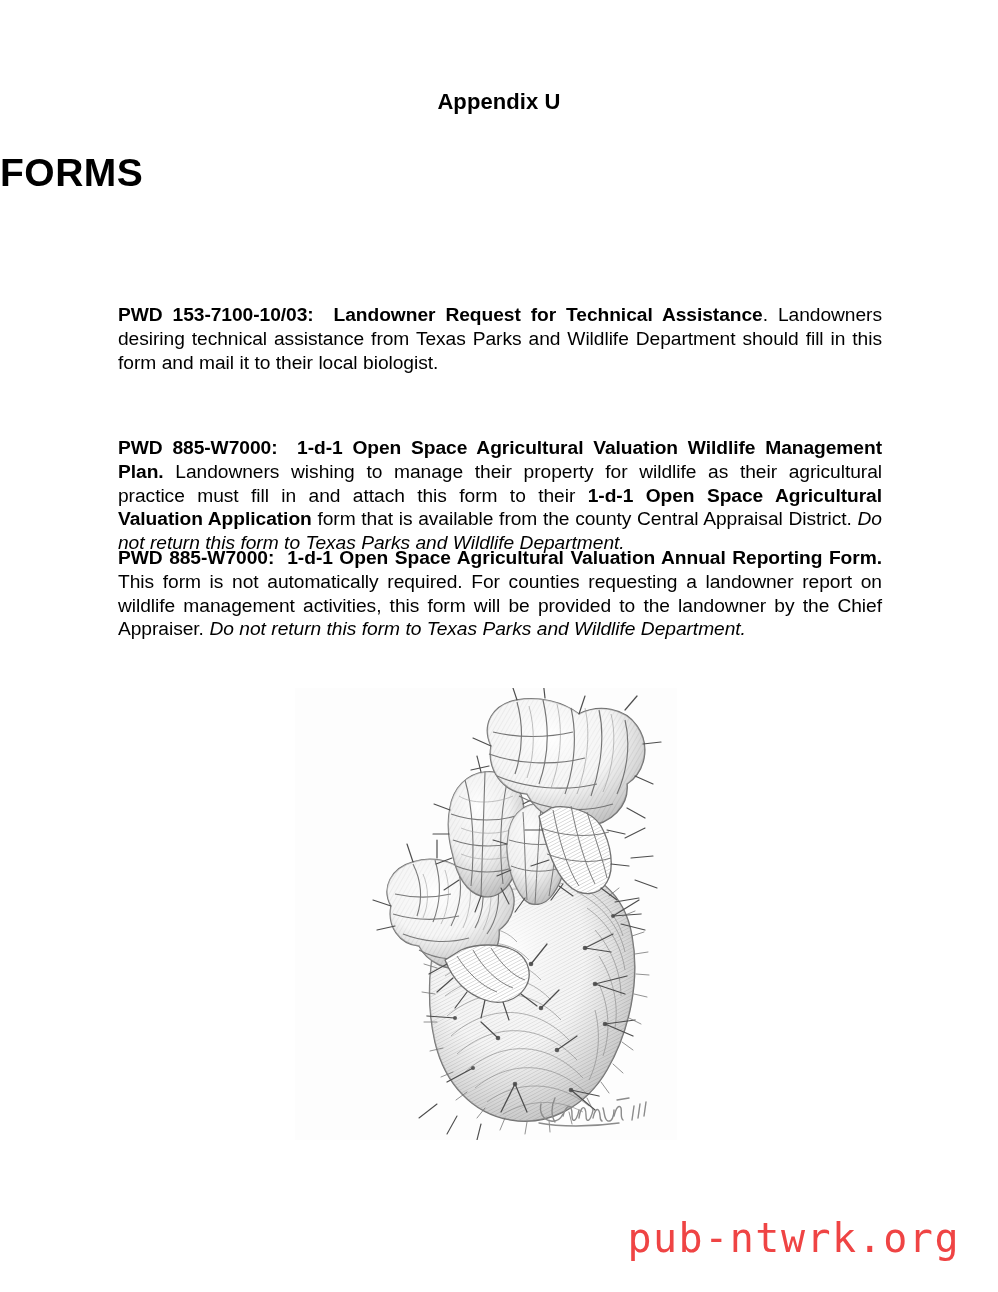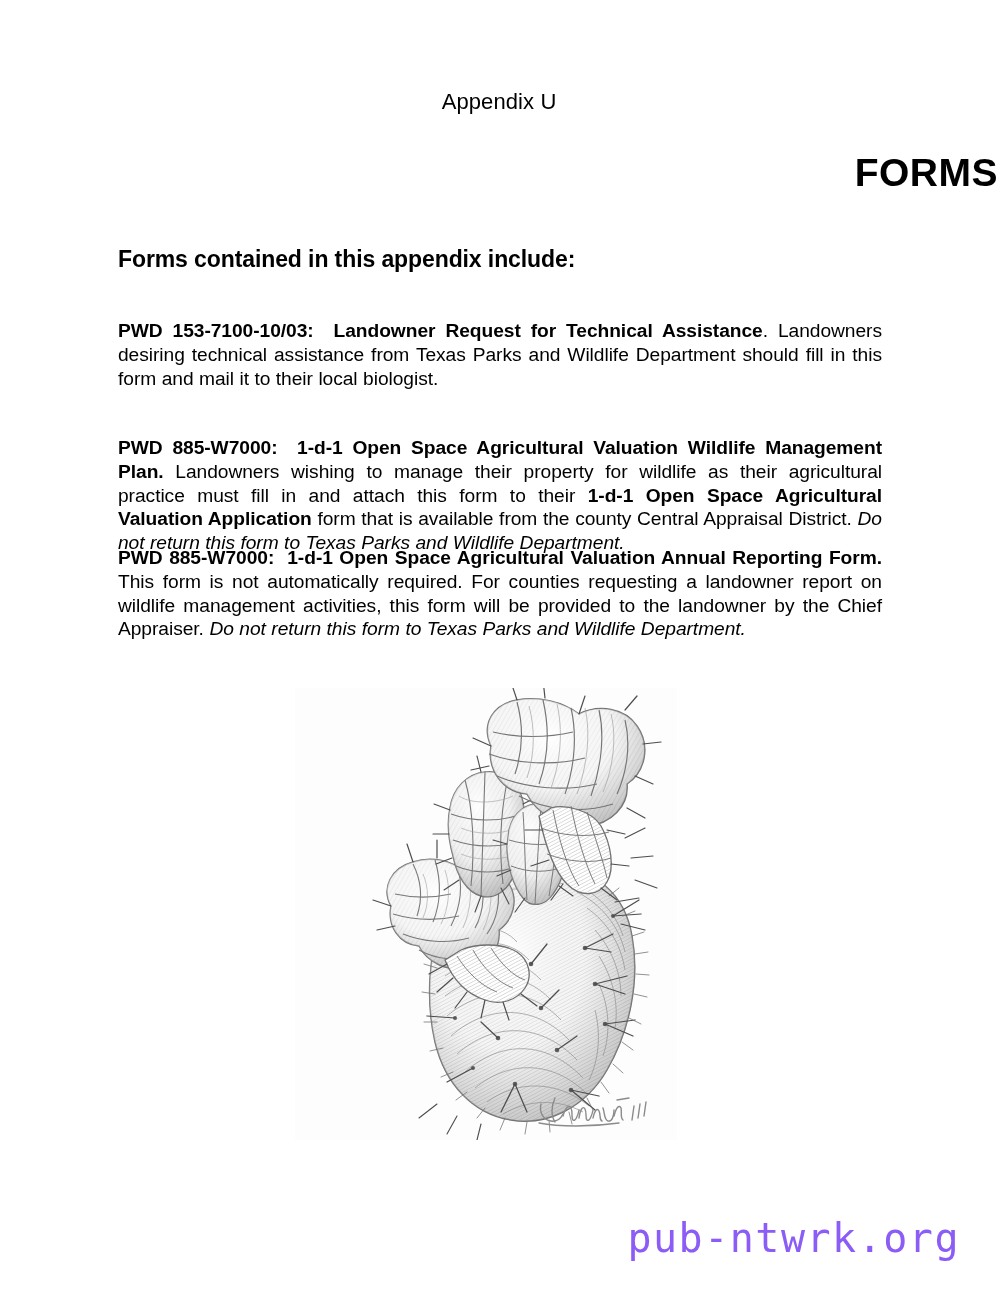--- a/index.html
+++ b/index.html
@@ -23,31 +23,31 @@
   }
 
   
   .appendix-title {
     position: absolute;
     top: 89px;
     left: 0;
     width: 998px;
     text-align: center;
     font-size: 22px;
-    font-weight: normal;
+    font-weight: bold;
     letter-spacing: 0.1px;
     line-height: 26px;
   }
 
   .forms-title {
     position: absolute;
     top: 150px;
     left: 0;
     width: 998px;
-    text-align: right;
+    text-align: left;
     font-size: 39px;
     font-weight: bold;
     letter-spacing: 0.5px;
     line-height: 46px;
   }
 
   .section-heading {
     position: absolute;
     top: 245px;
     left: 118px;
@@ -63,21 +63,21 @@
     left: 118px;
     width: 764px;
     font-size: 19.2px;
     line-height: 23.8px;
     text-align: justify;
     letter-spacing: -0.05px;
     word-spacing: 0.2px;
   }
   .body-block p { margin: 0; }
 
-  #para-1 { top: 303px; margin-top: 16px; }
+  #para-1 { top: 303px; }
   #para-2 { top: 396px; margin-top: 40px; }
   #para-3 { top: 546px; }
 
   .b { font-weight: bold; }
   .i { font-style: italic; }
 
   
   .illustration {
     position: absolute;
     left: 295px;
@@ -103,35 +103,34 @@
   .signature svg { display: block; width: 100%; height: 100%; }
 
   
   .watermark {
     position: absolute;
     right: 38px;
     top: 1214px;
     font-family: "DejaVu Sans Mono", "Liberation Mono", monospace;
     font-size: 40px;
     line-height: 48px;
-    color: #8b5cf6;
+    color: #ef4444;
     letter-spacing: 1.5px;
     white-space: nowrap;
   }
 </style>
 </head>
 <body>
 
 <div class="page">
 
   <div class="appendix-title">Appendix U</div>
 
   <div class="forms-title">FORMS</div>
 
-  <div class="section-heading">Forms contained in this appendix include:</div>
 
   <div class="body-block" id="para-1">
     <p><span class="b">PWD 153-7100-10/03:</span><span class="b">&nbsp;&nbsp;</span><span class="b">Landowner Request for Technical Assistance</span><span>.  Landowners desiring technical assistance from Texas Parks and Wildlife Department should fill in this form and mail it to their local biologist.</span></p>
   </div>
 
   <div class="body-block" id="para-2">
     <p><span class="b">PWD 885-W7000:</span><span class="b">&nbsp;&nbsp;</span><span class="b">1-d-1 Open Space Agricultural Valuation Wildlife Management Plan.</span><span>  Landowners wishing to manage their property for wildlife as their agricultural practice must fill in and attach this form to their </span><span class="b">1-d-1 Open Space Agricultural Valuation Application</span><span> form that is available from the county Central Appraisal District. </span><span class="i">Do not return this form to Texas Parks and Wildlife Department.</span></p>
   </div>
 
   <div class="body-block" id="para-3">

